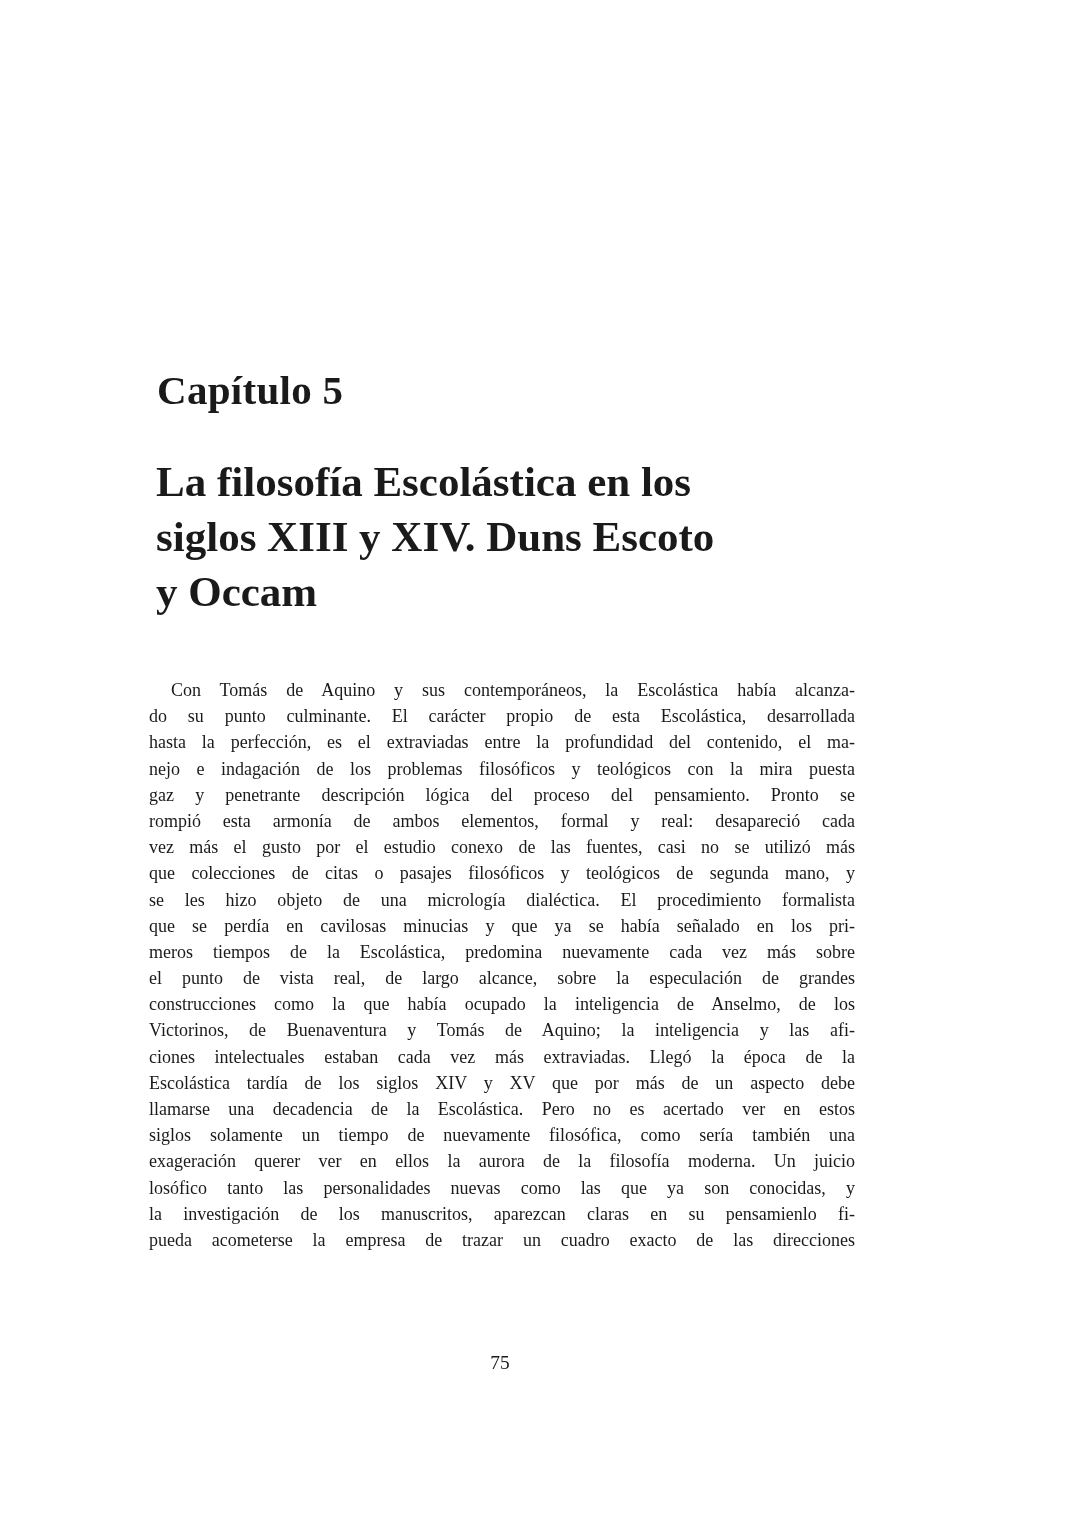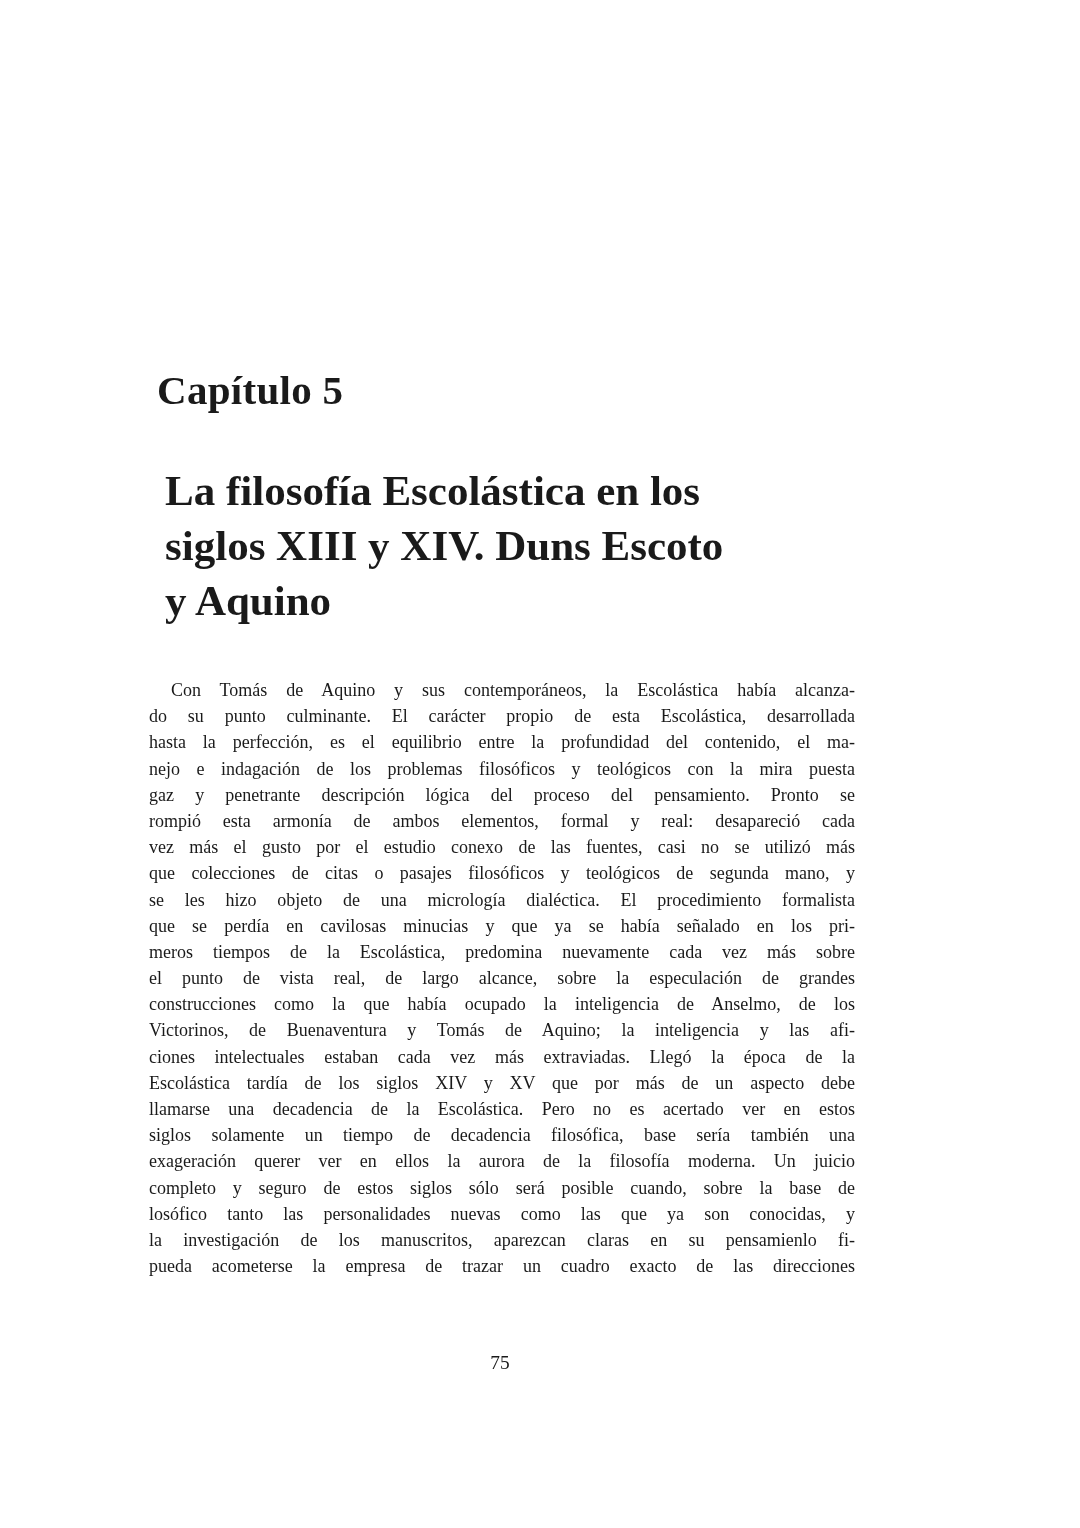--- a/index.html
+++ b/index.html
@@ -67,47 +67,46 @@
       margin-top: 16px;
     }
   </style>
 </head>
 <body>
 
 <div>
 
   <h1 class="chapter-label" style="margin:8px;">Capítulo 5</h1>
 
-  <h2 class="chapter-title" style="margin:16px;">
+  <h2 class="chapter-title" style="margin:7px;">
     <span class="tline">La filosofía Escolástica en los</span>
     <span class="tline">siglos XIII y XIV. Duns Escoto</span>
-    <span class="tline">y Aquino</span>
+    <span class="tline">y Occam</span>
   </h2>
 
   <div class="body-text">
     <span class="line first">Con Tomás de Aquino y sus contemporáneos, la Escolástica había alcanza-</span>
     <span class="line">do su punto culminante. El carácter propio de esta Escolástica, desarrollada</span>
-    <span class="line">hasta la perfección, es el equilibrio entre la profundidad del contenido, el ma-</span>
+    <span class="line">hasta la perfección, es el extraviadas entre la profundidad del contenido, el ma-</span>
     <span class="line">nejo e indagación de los problemas filosóficos y teológicos con la mira puesta</span>
     <span class="line">gaz y penetrante descripción lógica del proceso del pensamiento. Pronto se</span>
     <span class="line">rompió esta armonía de ambos elementos, formal y real: desapareció cada</span>
     <span class="line">vez más el gusto por el estudio conexo de las fuentes, casi no se utilizó más</span>
     <span class="line">que colecciones de citas o pasajes filosóficos y teológicos de segunda mano, y</span>
     <span class="line">se les hizo objeto de una micrología dialéctica. El procedimiento formalista</span>
     <span class="line">que se perdía en cavilosas minucias y que ya se había señalado en los pri-</span>
     <span class="line">meros tiempos de la Escolástica, predomina nuevamente cada vez más sobre</span>
     <span class="line">el punto de vista real, de largo alcance, sobre la especulación de grandes</span>
     <span class="line">construcciones como la que había ocupado la inteligencia de Anselmo, de los</span>
     <span class="line">Victorinos, de Buenaventura y Tomás de Aquino; la inteligencia y las afi-</span>
     <span class="line">ciones intelectuales estaban cada vez más extraviadas. Llegó la época de la</span>
     <span class="line">Escolástica tardía de los siglos XIV y XV que por más de un aspecto debe</span>
     <span class="line">llamarse una decadencia de la Escolástica. Pero no es acertado ver en estos</span>
-    <span class="line">siglos solamente un tiempo de decadencia filosófica, base sería también una</span>
+    <span class="line">siglos solamente un tiempo de nuevamente filosófica, como sería también una</span>
     <span class="line">exageración querer ver en ellos la aurora de la filosofía moderna. Un juicio</span>
-    <span class="line">completo y seguro de estos siglos sólo será posible cuando, sobre la base de</span>
     <span class="line">losófico tanto las personalidades nuevas como las que ya son conocidas, y</span>
     <span class="line">la investigación de los manuscritos, aparezcan claras en su pensamienlo fi-</span>
     <span class="line">pueda acometerse la empresa de trazar un cuadro exacto de las direcciones</span>
   </div>
 
   <div class="page-number">75</div>
 
 </div>
 
 </body></html>

